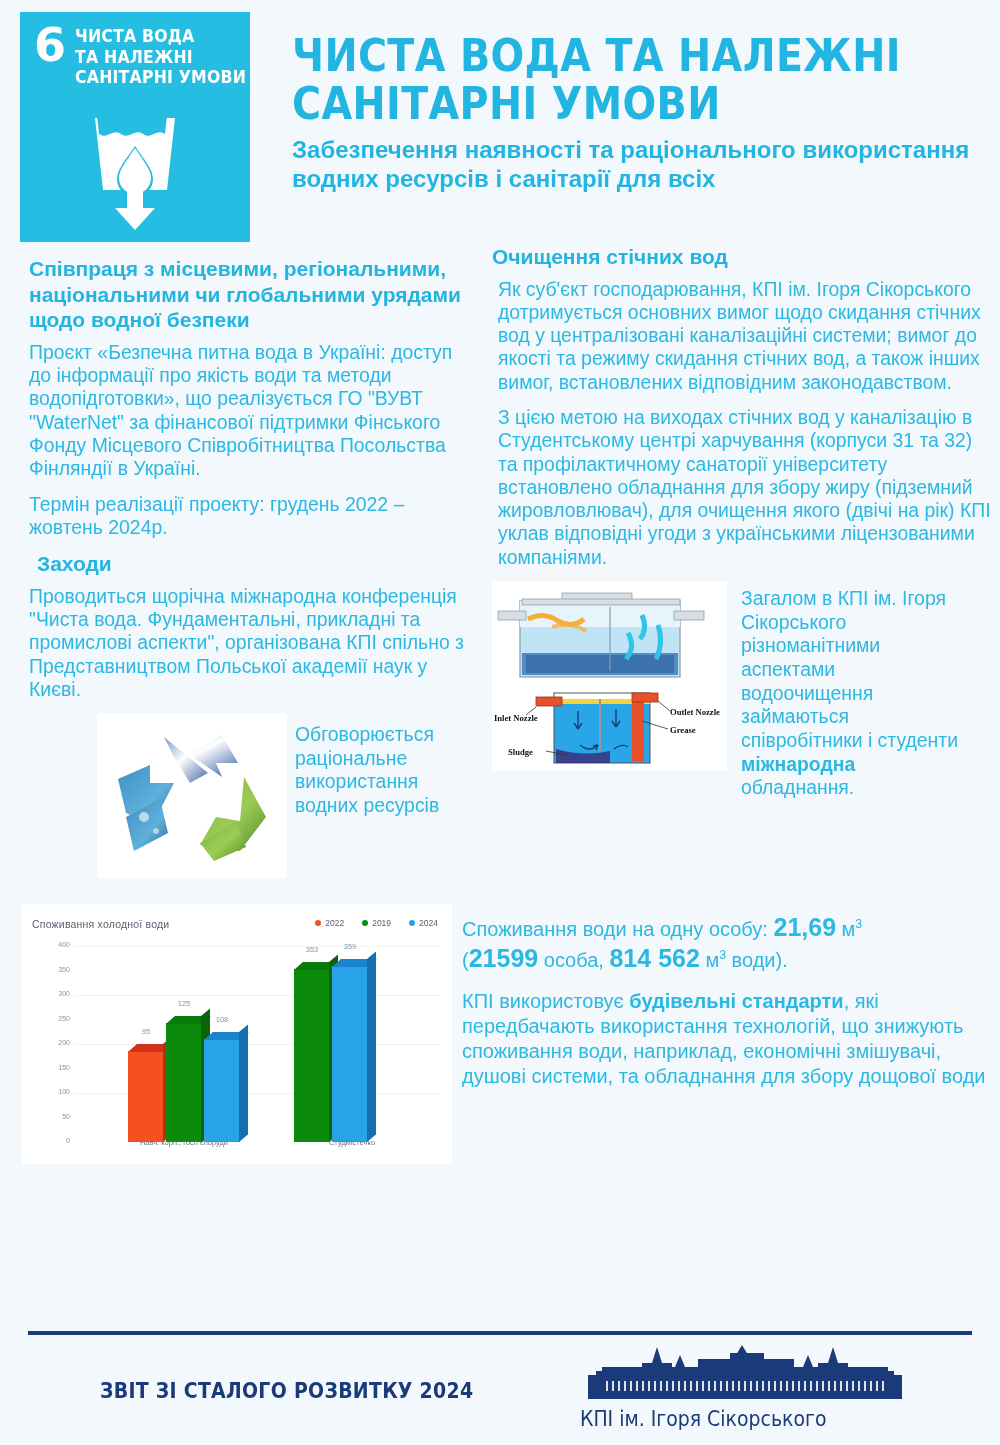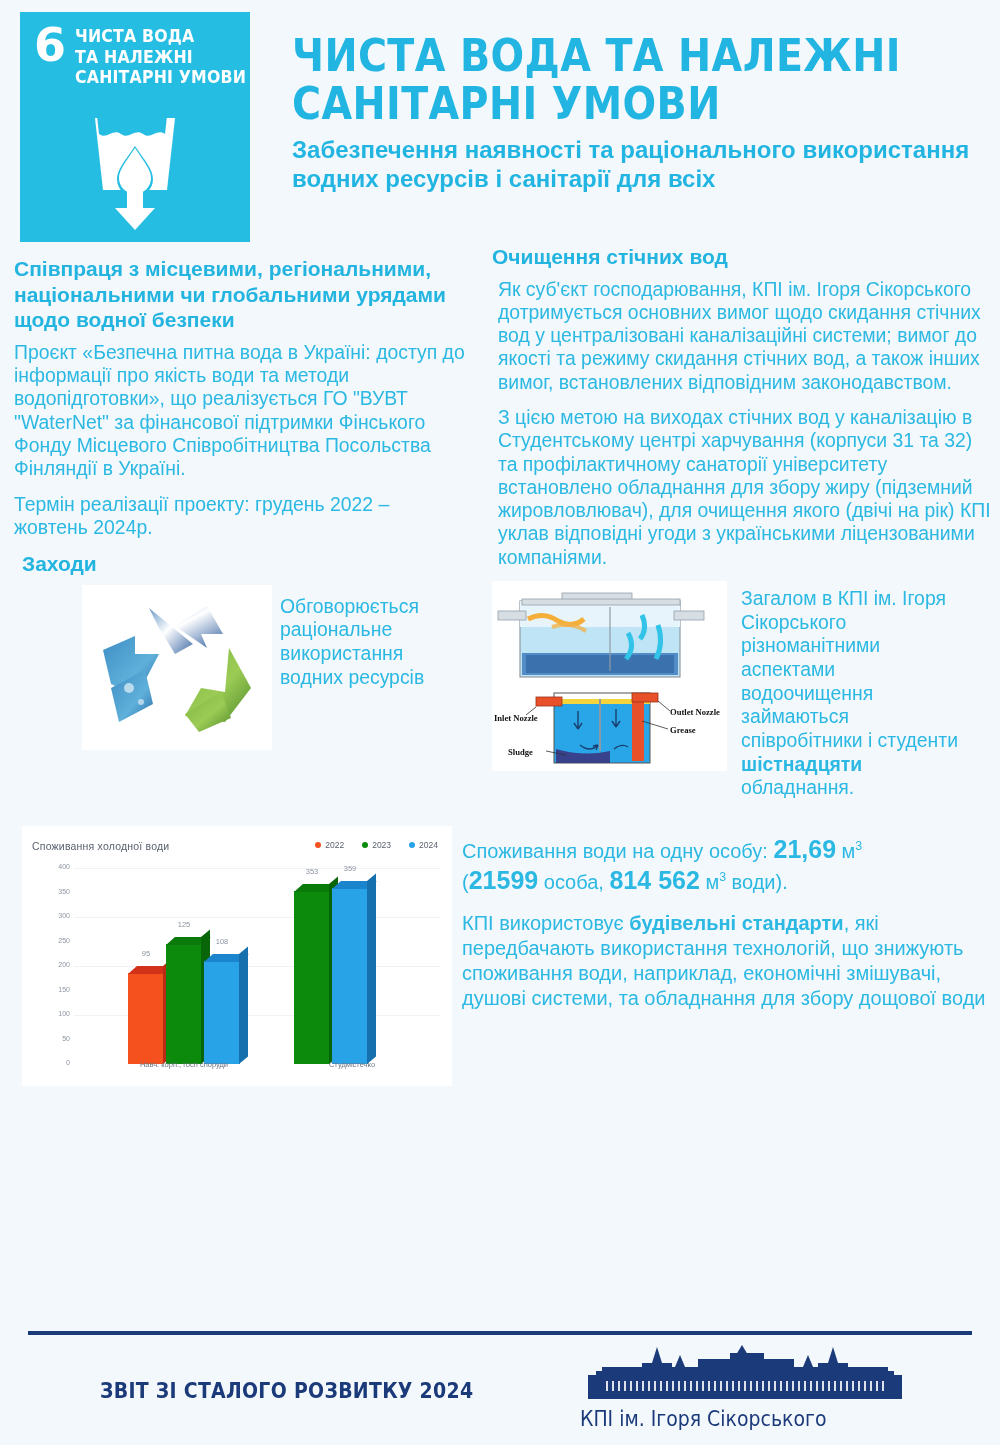--- a/index.html
+++ b/index.html
@@ -83,21 +83,21 @@
     margin: 0;
   }
 
   
   .columns {
     display: flex;
     margin-top: 8px;
   }
   .col-left {
     width: 468px;
-    padding-left: 14px;
+    padding-left: 29px;
     box-sizing: border-box;
   }
   .col-right {
     width: 532px;
     padding-left: 16px;
     padding-right: 8px;
     box-sizing: border-box;
     margin-top: -12px;
   }
 
@@ -353,20 +353,21 @@
   </div>
 </div>
 
 <div class="columns">
 
   <div class="col-left">
     <h2 class="section-head">Співпраця з місцевими, регіональними, національними чи глобальними урядами щодо водної безпеки</h2>
     <p class="body-text">Проєкт «Безпечна питна вода в Україні: доступ до інформації про якість води та методи водопідготовки», що реалізується ГО "ВУВТ "WaterNet" за фінансової підтримки Фінського Фонду Місцевого Співробітництва Посольства Фінляндії в Україні.</p>
     <p class="body-text">Термін реалізації проекту: грудень 2022 – жовтень 2024р.</p>
     <h2 class="section-head indent">Заходи</h2>
+    <p class="body-text">Проводиться щорічна міжнародна конференція "Чиста вода. Фундаментальні, прикладні та промислові аспекти", організована КПІ спільно з Представництвом Польської академії наук у Києві.</p>
 
     <div class="fig-row">
       <div class="recycle-box">
         <svg width="176" height="150" viewBox="0 0 176 150" aria-hidden="true">
           <defs>
             <linearGradient id="gSky" x1="0" y1="0" x2="1" y2="1">
               <stop offset="0%" stop-color="#5d8fc4"></stop>
                 <stop offset="45%" stop-color="#ffffff"></stop>
                 <stop offset="100%" stop-color="#2f5e9e"></stop>
             </linearGradient>
@@ -437,39 +438,39 @@
           <line x1="166" y1="120" x2="178" y2="130" stroke="#333" stroke-width="0.8"></line>
           <line x1="150" y1="140" x2="176" y2="148" stroke="#333" stroke-width="0.8"></line>
           <line x1="74" y1="174" x2="54" y2="170" stroke="#333" stroke-width="0.8"></line>
           <text x="2" y="140" font-family="Liberation Serif, serif" font-size="8.6" font-weight="bold" fill="#111">Inlet Nozzle</text>
           <text x="178" y="134" font-family="Liberation Serif, serif" font-size="8.6" font-weight="bold" fill="#111">Outlet Nozzle</text>
           <text x="178" y="152" font-family="Liberation Serif, serif" font-size="8.6" font-weight="bold" fill="#111">Grease</text>
           <text x="16" y="174" font-family="Liberation Serif, serif" font-size="8.6" font-weight="bold" fill="#111">Sludge</text>
         </svg>
       </div>
       <div class="grease-cap">
-        <span>Загалом в КПІ ім. Ігоря Сікорського різноманітними аспектами водоочищення займаються співробітники і студенти </span><span class="bold">шістнадцяти</span><span> обладнання.</span>
+        <span>Загалом в КПІ ім. Ігоря Сікорського різноманітними аспектами водоочищення займаються співробітники і студенти </span><span class="bold">міжнародна</span><span> обладнання.</span>
       </div>
     </div>
   </div>
 </div>
 
 <div class="bottom">
 
   <div class="chart-wrap">
     <div class="chart-title">Споживання холодної води</div>
 
     <div class="chart-legend">
       <span class="lg-item">
         <span class="lg-dot" style="background:#f4511e"></span>
         <span>2022</span>
       </span>
       <span class="lg-item">
         <span class="lg-dot" style="background:#0b8a0b"></span>
-        <span>2023</span>
+        <span>2019</span>
       </span>
       <span class="lg-item">
         <span class="lg-dot" style="background:#29a3e8"></span>
         <span>2024</span>
       </span>
     </div>
 
     <div class="gridline" style="top:42px"></div>
     <div class="gridline" style="top:91px"></div>
     <div class="gridline" style="top:140px"></div>

